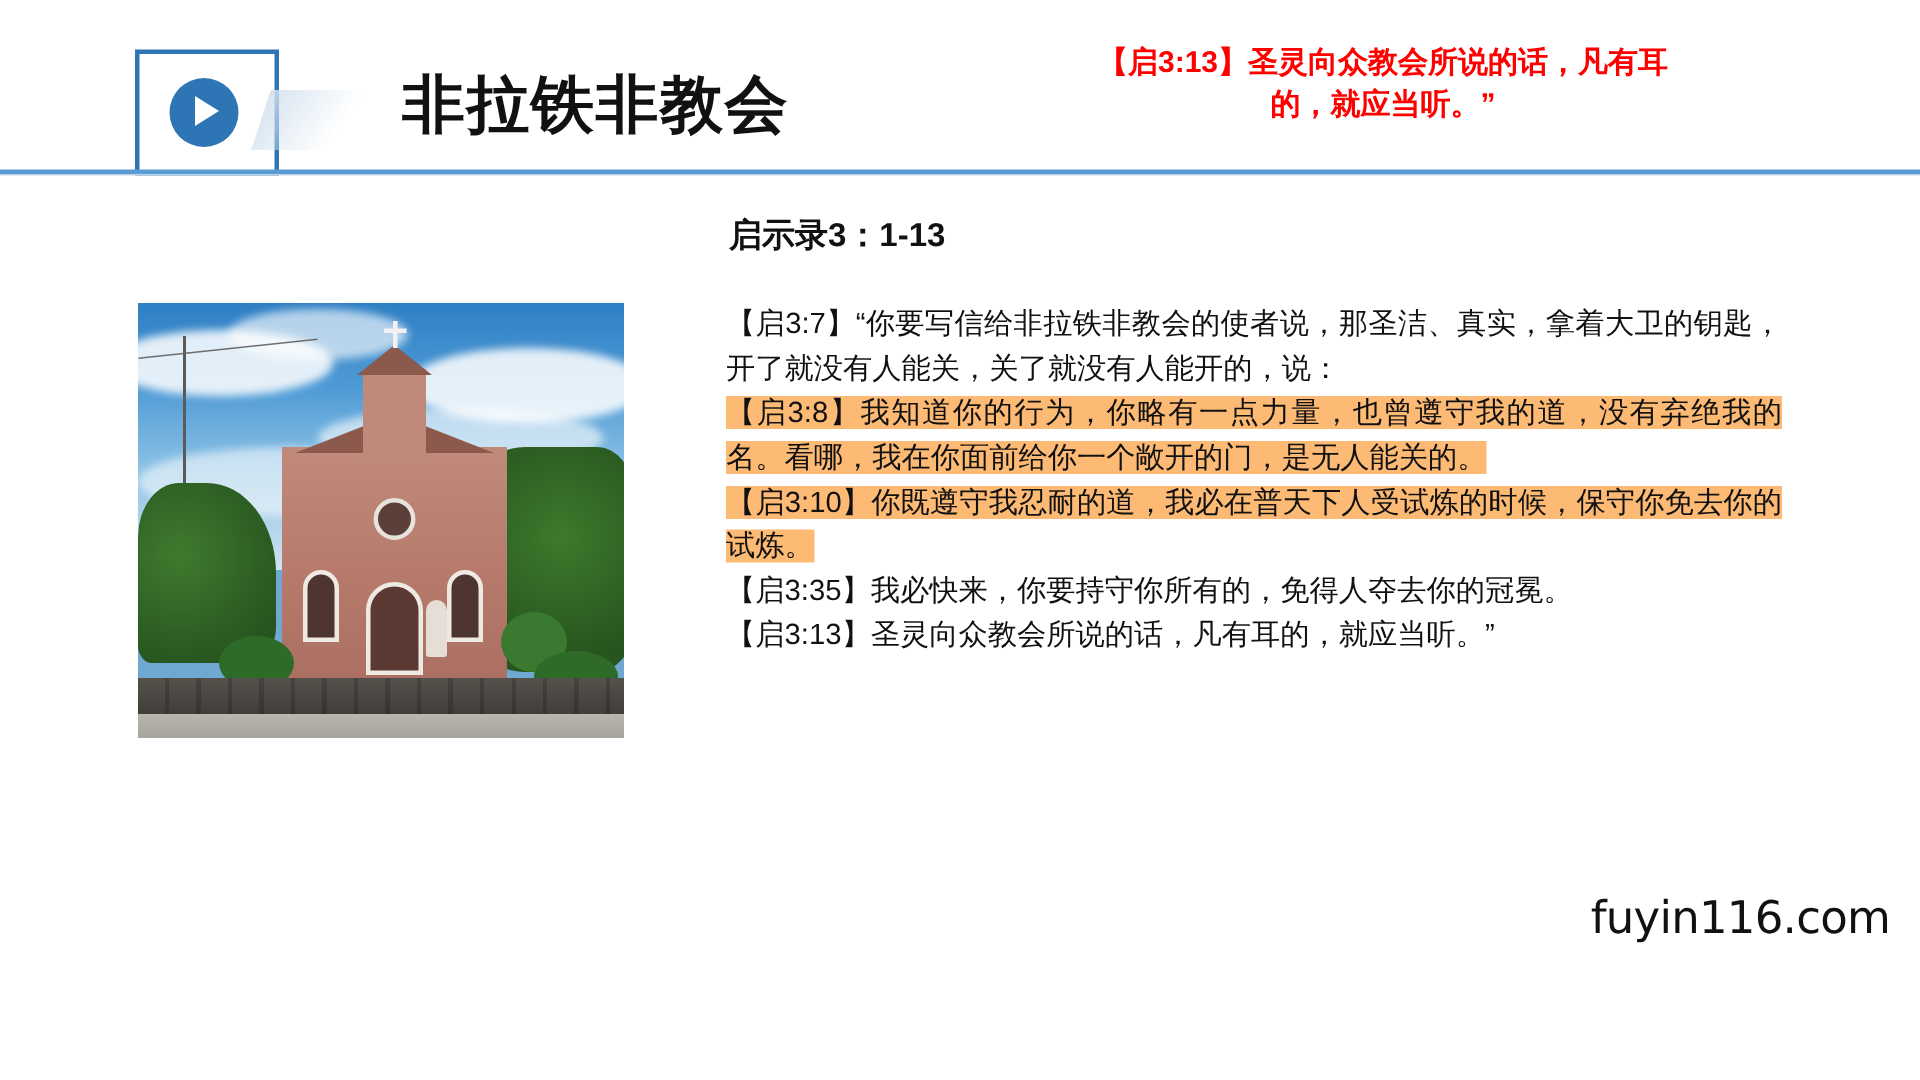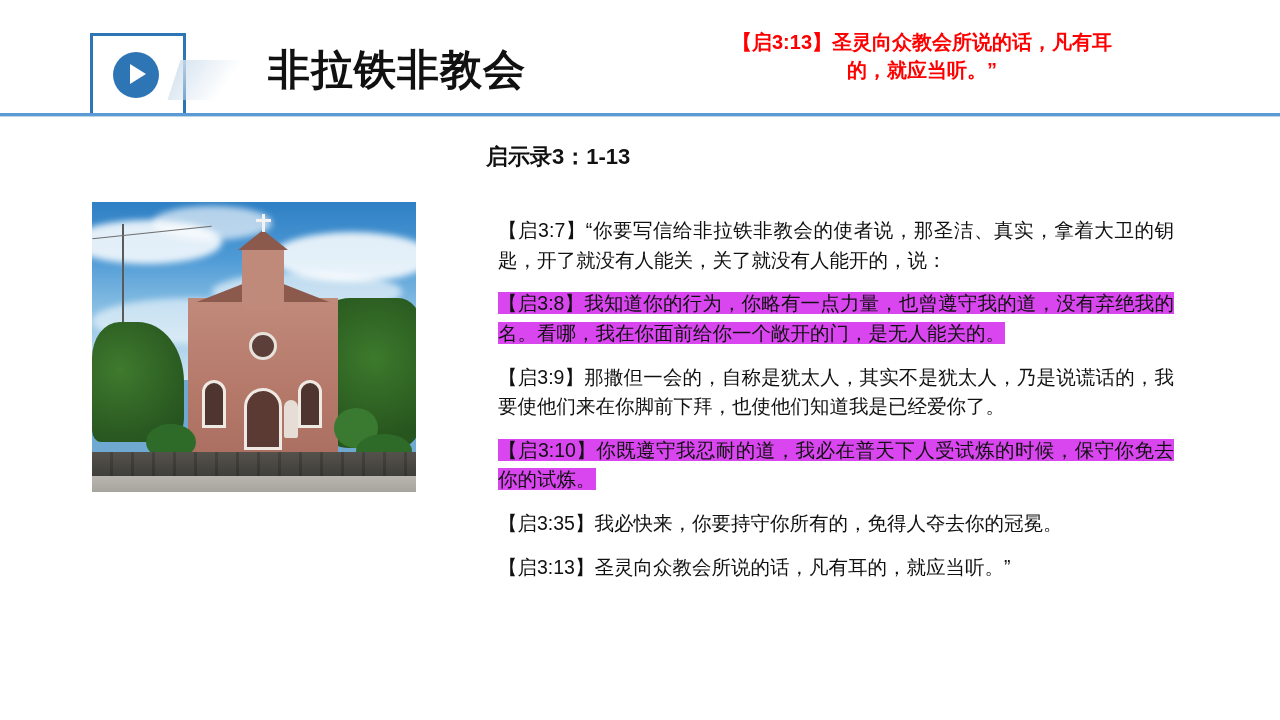--- a/index.html
+++ b/index.html
@@ -207,24 +207,24 @@
   
   .scripture {
     position: absolute;
     left: 484px; top: 202px;
     width: 704px;
     font-size: 19.5px;
     line-height: 1.52;
     color: #111111;
     text-align: justify;
   }
-  .scripture p { margin: 14px; text-indent: 0; }
+  .scripture p { margin: 0; text-indent: 0; }
   .para { text-indent: 0; }
   .hl {
-    background: #d946ef;
+    background: #fdba74;
   }
 
   
   .watermark {
     position: absolute;
     right: 20px; bottom: 10px;
     font-size: 30px;
     color: #111111;
     font-family: "DejaVu Sans", sans-serif;
     letter-spacing: -0.5px;
@@ -274,20 +274,20 @@
     <div class="shrub s1"></div>
     <div class="shrub s2"></div>
     <div class="shrub s3"></div>
     <div class="stone-wall"></div>
     <div class="pavement"></div>
   </div>
 
   <div class="scripture">
     <p class="para"><span>【启3:7】“你要写信给非拉铁非教会的使者说，那圣洁、真实，拿着大卫的钥匙，开了就没有人能关，关了就没有人能开的，说：</span></p>
     <p class="para"><span class="hl">【启3:8】我知道你的行为，你略有一点力量，也曾遵守我的道，没有弃绝我的名。看哪，我在你面前给你一个敞开的门，是无人能关的。</span></p>
-    <p class="para"><span>【启3:9】那撒但一会的，自称是犹太人，其实不是犹太人，乃是说谎话的，我要使他们来在你脚前下拜，也使他们知道我是已经爱你了。</span></p>
     <p class="para"><span class="hl">【启3:10】你既遵守我忍耐的道，我必在普天下人受试炼的时候，保守你免去你的试炼。</span></p>
     <p class="para"><span>【启3:35】我必快来，你要持守你所有的，免得人夺去你的冠冕。</span></p>
     <p class="para"><span>【启3:13】圣灵向众教会所说的话，凡有耳的，就应当听。”</span></p>
   </div>
 
+  <div class="watermark">fuyin116.com</div>
 
 </div>
 
 </body></html>

